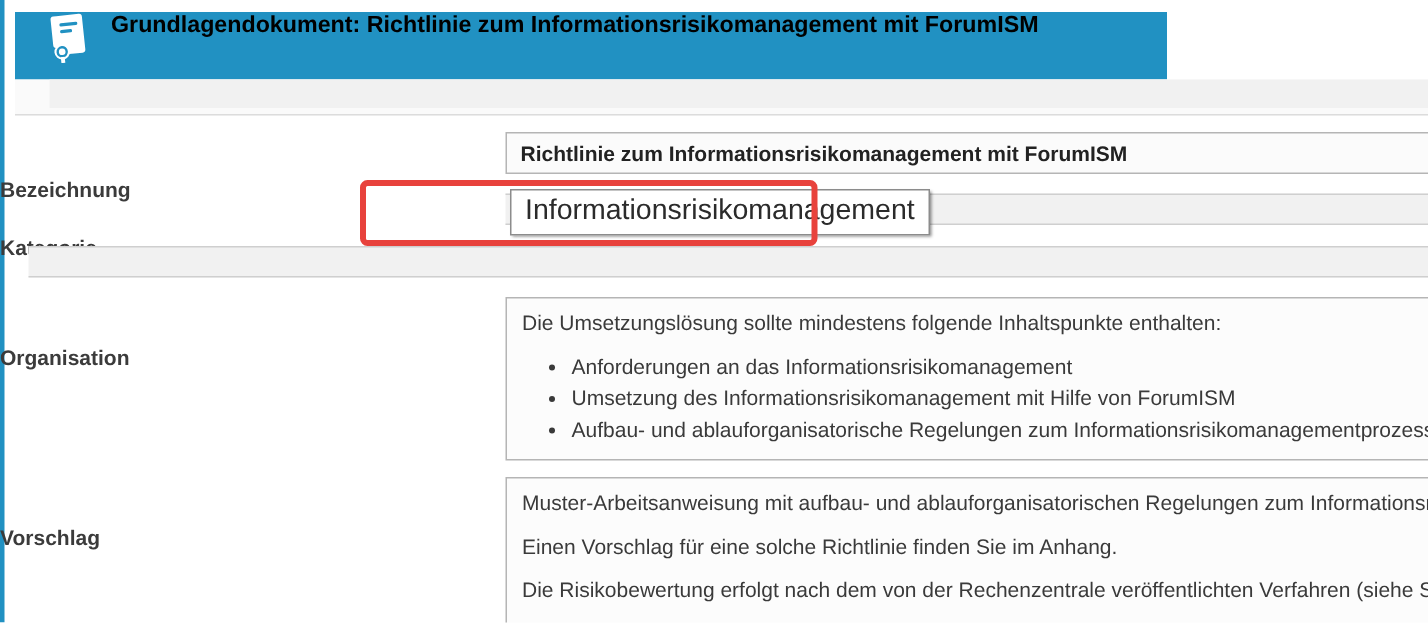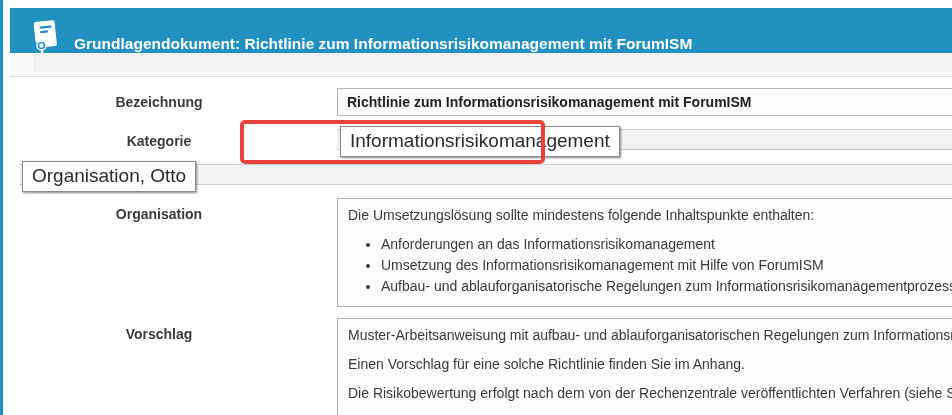--- a/index.html
+++ b/index.html
@@ -12,24 +12,24 @@
   }
 
   .left-strip {
     position: absolute; left: 0; top: 0;
     width: 3px; height: 415px;
     background: #2191c2;
   }
 
   .header {
     position: absolute; left: 10px; top: 8px;
-    width: 942px; height: 45px;
+    width: 768px; height: 45px;
     background: #2191c2;
-    display: flex; align-items: flex-end;
-    color: #ffffff;
+    display: flex; align-items: flex-start;
+    color: #000000;
   }
   .header .icon-wrap { margin-left: 21px; width: 30px; height: 34px; flex: none; }
   .header .title {
     margin-left: 13px;
     font-size: 15.5px; font-weight: bold;
     white-space: nowrap;
   }
 
   .toolbar {
     position: absolute; left: 10px; top: 53px;
@@ -40,23 +40,24 @@
   .toolbar .toolbar-block {
     position: absolute; left: 23px; top: 0; right: 0; height: 19px;
     background: #f1f1f1;
   }
 
   .content { position: absolute; left: 0; top: 0; width: 1250px; height: 415px; }
 
   .row { position: absolute; left: 0; width: 1250px; display: flex; align-items: flex-start; }
   .lbl {
     width: 318px; flex: none;
-    text-align: center;
+    text-align: left;
     font-size: 14px; font-weight: bold; color: #3b3b3b;
     white-space: nowrap;
+    margin-top: 24px;
   }
   .fld { margin-left: 19px; flex: 1; position: relative; }
 
   
   .row-bez { top: 88px; }
   .row-bez .lbl { padding-top: 6px; }
   .row-bez .value-field {
     height: 28px;
     background: #fbfbfb;
     border: 1px solid #b5b5b5;
@@ -159,21 +160,20 @@
     <div class="lbl">Kategorie</div>
     <div class="fld">
       <div class="tag-track"></div>
       <span class="tag-chip">Informationsrisikomanagement</span>
     </div>
   </div>
 
   <div class="row row-ver">
     <div class="fld">
       <div class="tag-track"></div>
-      <span class="tag-chip">Organisation, Otto</span>
     </div>
   </div>
 
   <div class="row row-bes">
     <div class="lbl">Organisation</div>
     <div class="fld">
       <div class="text-field">
         <p>Die Umsetzungslösung sollte mindestens folgende Inhaltspunkte enthalten:</p>
         <ul>
           <li>Anforderungen an das Informationsrisikomanagement</li>

